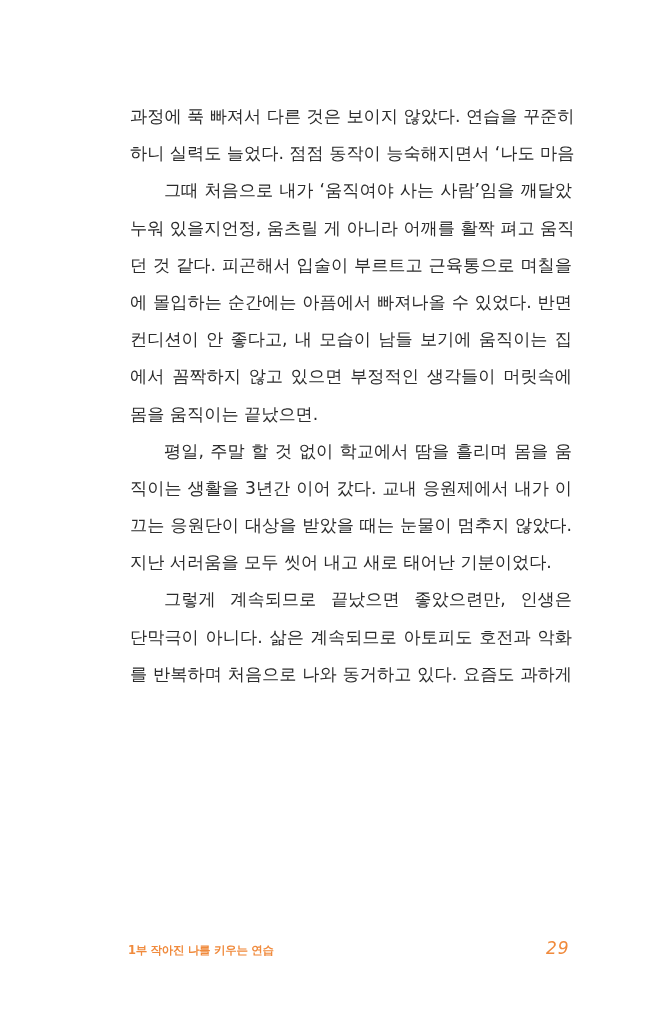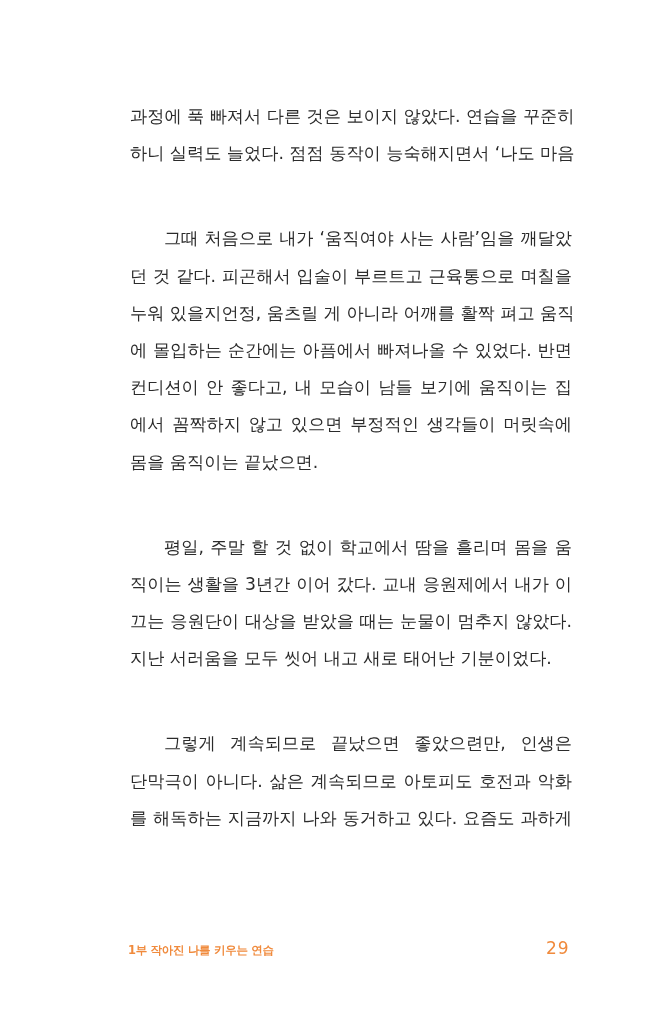--- a/index.html
+++ b/index.html
@@ -36,65 +36,65 @@
       white-space: nowrap;
       text-align: justify;
       text-align-last: justify;
       height: 37.2px;
     }
     .line.last {
       text-align-last: left;
     }
     .line.indent {
       padding-left: 34px;
-      margin-top: 48px;
     }
     .footer-chapter {
       position: absolute;
       left: 128px;
       top: 943px;
       font-family: "DejaVu Sans", sans-serif;
       font-weight: bold;
       font-size: 11.5px;
       color: #f08a3c;
       letter-spacing: -0.3px;
       text-align: center;
     }
     .footer-page {
       position: absolute;
       left: 546px;
       top: 938px;
       font-family: "DejaVu Sans", sans-serif;
       font-size: 17px;
       color: #f08a3c;
       letter-spacing: 1px;
+      font-style: italic;
     }
   </style>
 </head>
 <body>
 
 <div class="page">
   <div class="body-text">
 
     <span class="line">과정에 푹 빠져서 다른 것은 보이지 않았다. 연습을 꾸준히</span>
     <span class="line">하니 실력도 늘었다. 점점 동작이 능숙해지면서 ‘나도 마음</span>
 
     <span class="line indent">그때 처음으로 내가 ‘움직여야 사는 사람’임을 깨달았</span>
+    <span class="line">누워 있을지언정, 움츠릴 게 아니라 어깨를 활짝 펴고 움직</span>
     <span class="line">던 것 같다. 피곤해서 입술이 부르트고 근육통으로 며칠을</span>
-    <span class="line">누워 있을지언정, 움츠릴 게 아니라 어깨를 활짝 펴고 움직</span>
     <span class="line">에 몰입하는 순간에는 아픔에서 빠져나올 수 있었다. 반면</span>
     <span class="line">컨디션이 안 좋다고, 내 모습이 남들 보기에 움직이는 집</span>
     <span class="line">에서 꼼짝하지 않고 있으면 부정적인 생각들이 머릿속에</span>
     <span class="line last">몸을 움직이는 끝났으면.</span>
 
     <span class="line indent">평일, 주말 할 것 없이 학교에서 땀을 흘리며 몸을 움</span>
     <span class="line">직이는 생활을 3년간 이어 갔다. 교내 응원제에서 내가 이</span>
     <span class="line">끄는 응원단이 대상을 받았을 때는 눈물이 멈추지 않았다.</span>
     <span class="line last">지난 서러움을 모두 씻어 내고 새로 태어난 기분이었다.</span>
 
     <span class="line indent">그렇게 계속되므로 끝났으면 좋았으련만, 인생은</span>
     <span class="line">단막극이 아니다. 삶은 계속되므로 아토피도 호전과 악화</span>
-    <span class="line">를 해독하는 지금까지 나와 동거하고 있다. 요즘도 과하게</span>
+    <span class="line">를 반복하며 처음으로 나와 동거하고 있다. 요즘도 과하게</span>
   </div>
 
   <div class="footer-chapter">1부 작아진 나를 키우는 연습</div>
   <div class="footer-page">29</div>
 </div>
 
 </body></html>

